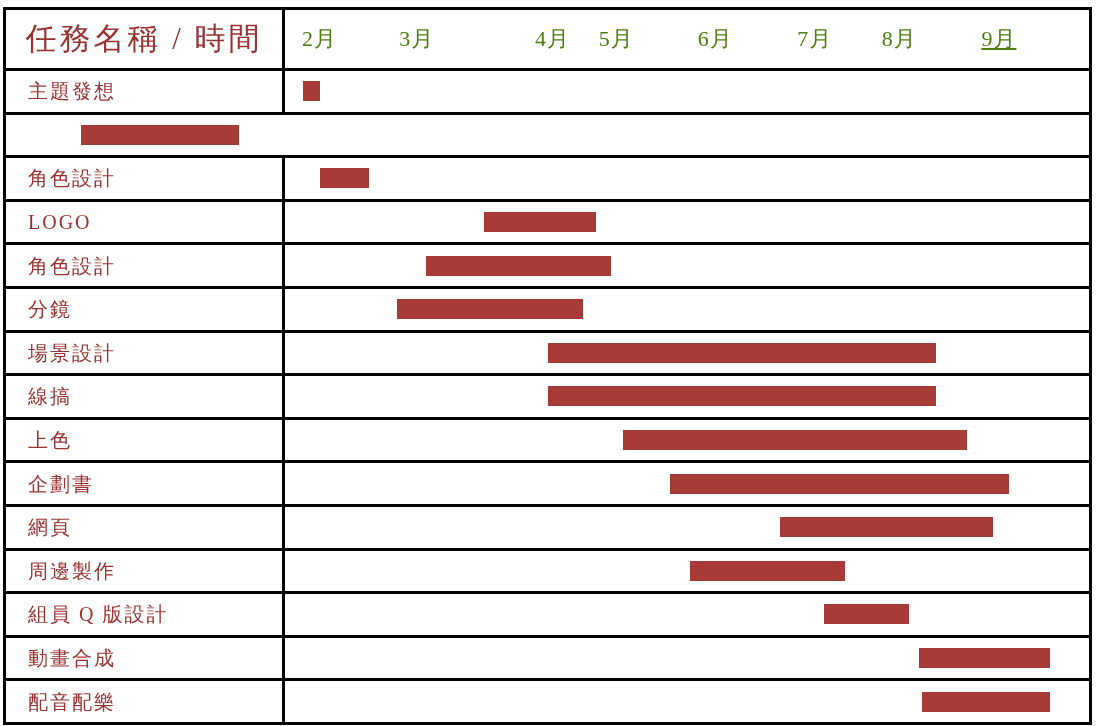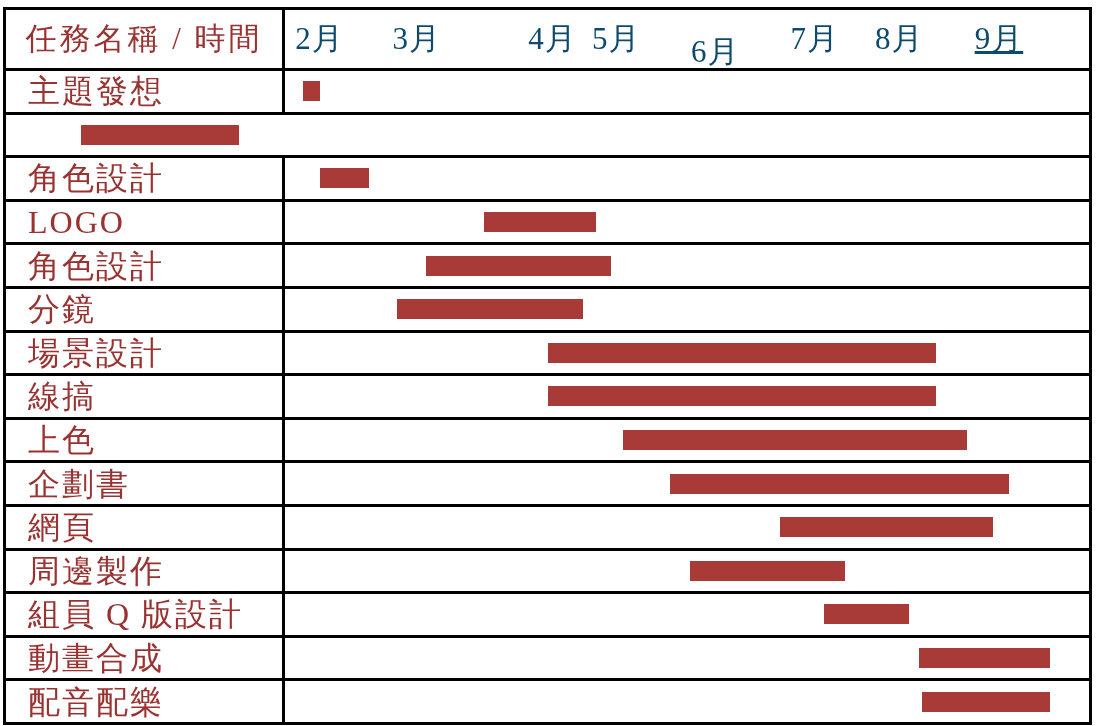--- a/index.html
+++ b/index.html
@@ -50,22 +50,22 @@
   }
   .header-months-cell {
     flex: 1;
     position: relative;
     overflow: hidden;
   }
   .month-label {
     position: absolute;
     top: 50%;
     transform: translate(-50%, -50%);
-    color: #0c4a6e;
-    font-size: 31px;
+    color: #4d7c0f;
+    font-size: 22px;
     white-space: nowrap;
     letter-spacing: 1px;
   }
 
   
   .rows-wrap {
     position: absolute;
     left: 3px;
     top: 71px;
     width: 1089px;
@@ -85,21 +85,21 @@
     width: 279px;
     box-sizing: border-box;
     border-right: 3px solid #000000;
     display: flex;
     align-items: center;
     padding-left: 22px;
     overflow: hidden;
   }
   .task-label-text {
     color: #9b3232;
-    font-size: 32px;
+    font-size: 20px;
     letter-spacing: 2px;
     white-space: nowrap;
     line-height: 1;
   }
   .task-track-cell {
     flex: 1;
     position: relative;
     overflow: hidden;
   }
   .gantt-bar {
@@ -117,21 +117,21 @@
 
   <div class="header-row">
     <div class="header-label-cell">
       <span class="header-label-text">任務名稱 / 時間</span>
     </div>
     <div class="header-months-cell" id="months-cell">
         <span class="month-label" style="left: 4.3%;">2月</span>
         <span class="month-label" style="left: 16.4%;">3月</span>
         <span class="month-label" style="left: 28.8%; margin-left: 36px;">4月</span>
         <span class="month-label" style="left: 41.2%;">5月</span>
-        <span class="month-label" style="left: 53.5%; margin-top: 13px;">6月</span>
+        <span class="month-label" style="left: 53.5%;">6月</span>
         <span class="month-label" style="left: 65.9%;">7月</span>
         <span class="month-label" style="left: 76.4%;">8月</span>
         <span class="month-label" style="left: 88.8%; text-decoration: underline;">9月</span>
       </div>
   </div>
 
   <div class="rows-wrap" id="rows-wrap">
       <div class="task-row">
         <div class="task-label-cell">
           <span class="task-label-text">主題發想</span>

